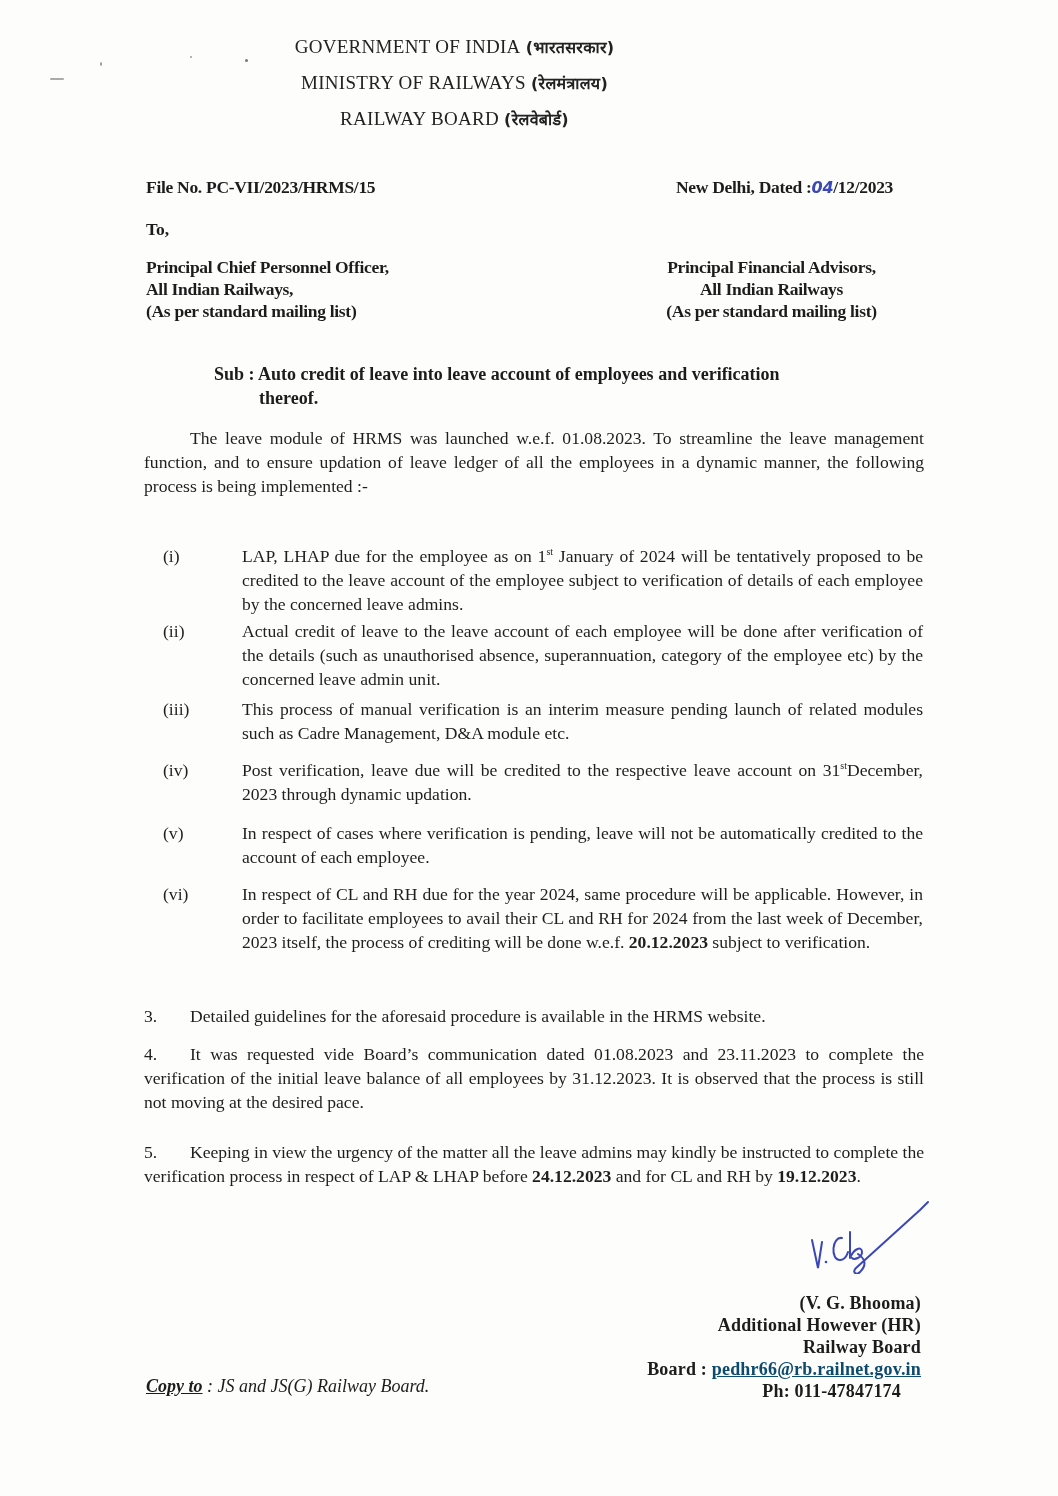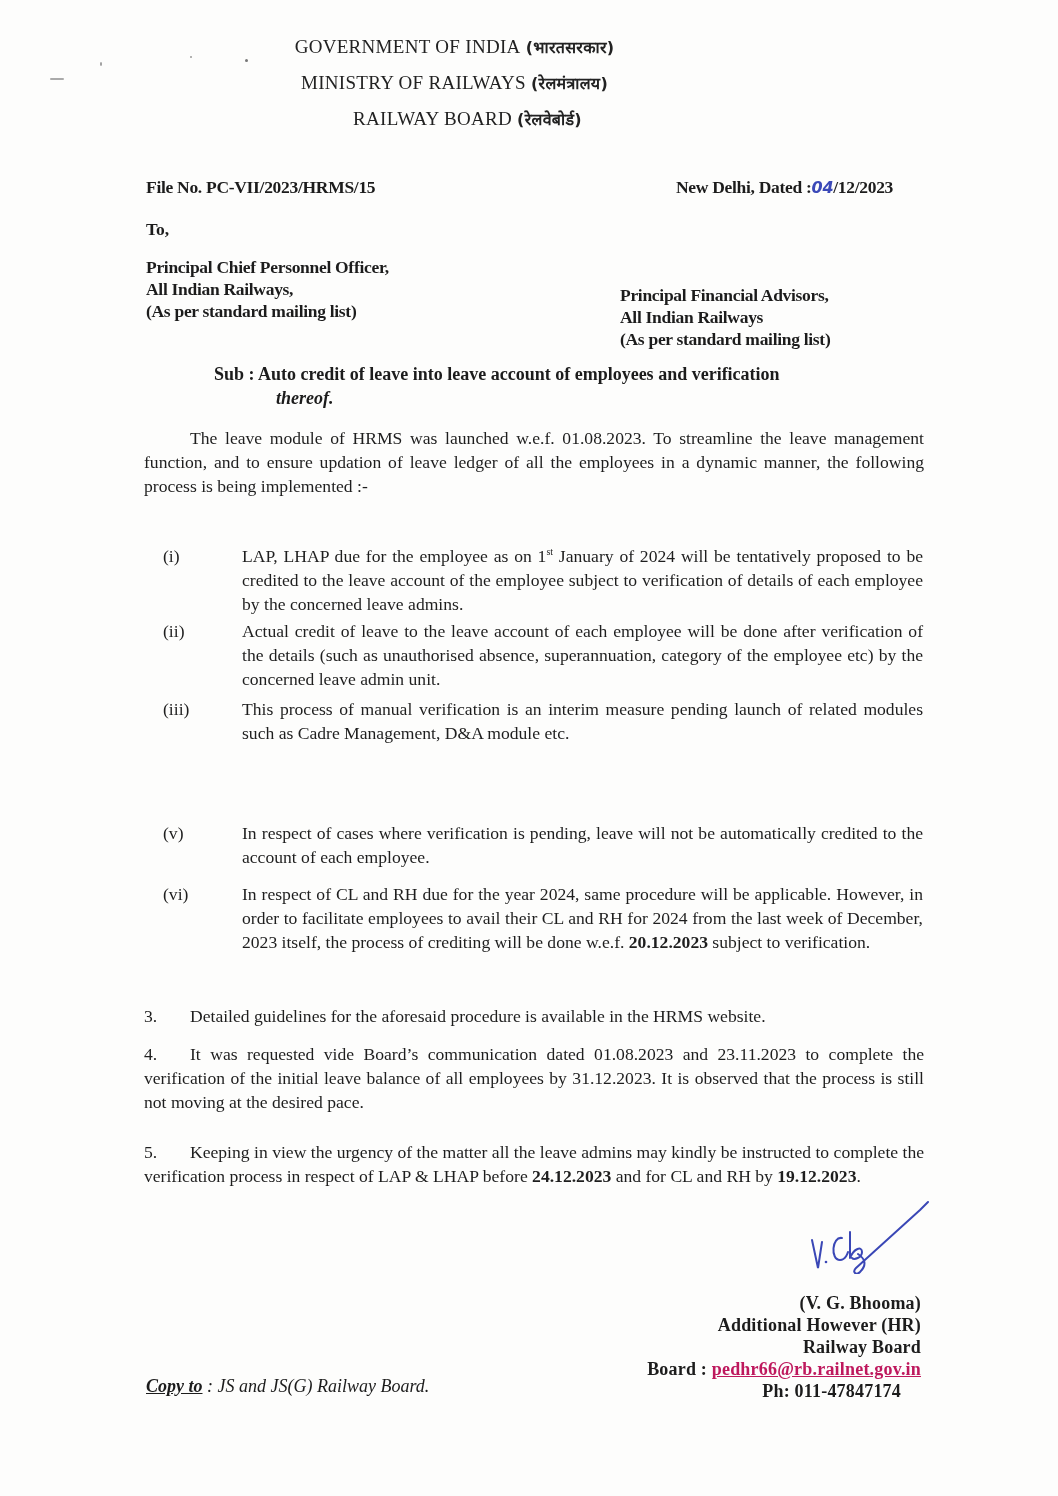--- a/index.html
+++ b/index.html
@@ -12,23 +12,23 @@
     .hdr { position: absolute; left: 0; width: 909px; text-align: center; font-size: 19px; font-weight: 400; letter-spacing: 0.3px; color: #222; }
     .hdr .en { font-family: "Liberation Serif", serif; }
     .hdr .hi { font-family: "DejaVu Sans", sans-serif; font-weight: bold; font-size: 16px; }
     .bold { font-weight: bold; }
     .abs { position: absolute; }
     .t17 { font-size: 17.5px; line-height: 20px; }
     .para { position: absolute; left: 144px; width: 780px; font-size: 17.6px; line-height: 24px; text-align: justify; color: #1e1e1e; }
     .item { position: absolute; left: 163px; width: 760px; font-size: 17.6px; line-height: 24px; color: #1e1e1e; }
     .item .num { position: absolute; left: 0; top: 0; width: 40px; }
     .item .txt { margin-left: 79px; text-align: justify; display: block; }
-    .right { text-align: left; margin-top: 28px; }
+    .right { text-align: center; }
     .date-hand { color: #3b49b8; font-family: "DejaVu Sans", sans-serif; font-size: 16px; font-style: italic; }
-    a.email { color: #be185d; }
+    a.email { color: #0c4a6e; }
     .sig-block { position: absolute; left: 560px; width: 361px; text-align: right; font-weight: bold; font-size: 18px; line-height: 22px; letter-spacing: 0.2px; }
     .copy-lbl { text-decoration: underline; font-weight: bold; }
     sup { font-size: 10px; line-height: 0; }
   </style>
 </head>
 <body>
 
 <div class="page">
 
   <span class="speck" style="left:50px;top:78px;width:14px;height:2px;background:#aaa;border-radius:1px;"></span>
@@ -37,21 +37,21 @@
   <span class="speck" style="left:245px;top:59px;width:3px;height:3px;background:#777;"></span>
 
   <div class="hdr" style="top:36px;">
     <span class="en">GOVERNMENT OF INDIA</span>
     <span class="hi">(भारतसरकार)</span>
   </div>
   <div class="hdr" style="top:72px;">
     <span class="en">MINISTRY OF RAILWAYS</span>
     <span class="hi">(रेलमंत्रालय)</span>
   </div>
-  <div class="hdr" style="top:108px;padding-left:13px;">
+  <div class="hdr" style="top:108px;">
     <span class="en">RAILWAY BOARD</span>
     <span class="hi">(रेलवेबोर्ड)</span>
   </div>
 
   <div class="abs t17 bold" style="left:146px;top:177px;letter-spacing:-0.3px;">File No. PC-VII/2023/HRMS/15</div>
   <div class="abs t17 bold" style="left:676px;top:177px;letter-spacing:-0.3px;">
     <span>New Delhi, Dated :</span><span class="date-hand">04</span><span>/12/2023</span>
   </div>
 
   <div class="abs t17 bold" style="left:146px;top:219px;text-align:center;">To,</div>
@@ -65,40 +65,44 @@
     <div>Principal Financial Advisors,</div>
     <div>All Indian Railways</div>
     <div>(As per standard mailing list)</div>
   </div>
 
   <div class="abs bold" style="left:214px;top:362px;width:710px;font-size:18px;line-height:24px;">
     <div>
       <span>Sub :</span>
       <span>Auto credit of leave into leave account of employees and verification</span>
     </div>
-    <div style="margin-left:62px;font-style:italic;">thereof.</div>
+    <div style="margin-left:45px;">thereof.</div>
   </div>
 
   <div class="para" style="top:426px;text-indent:46px;">The leave module of HRMS was launched w.e.f. 01.08.2023. To streamline the leave management function, and to ensure updation of leave ledger of all the employees in a dynamic manner, the following process is being implemented :-</div>
 
   <div class="item" style="top:544px;">
     <span class="num">(i)</span>
     <span class="txt"><span>LAP, LHAP due for the employee as on 1</span><sup>st</sup><span> January of 2024 will be tentatively proposed to be credited to the leave account of the employee subject to verification of details of each employee by the concerned leave admins.</span></span>
   </div>
 
   <div class="item" style="top:697px;">
     <span class="num">(iii)</span>
     <span class="txt">This process of manual verification is an interim measure pending launch of related modules such as Cadre Management, D&amp;A module etc.</span>
   </div>
 
   <div class="item" style="top:619px;">
     <span class="num">(ii)</span>
     <span class="txt">Actual credit of leave to the leave account of each employee will be done after verification of the details (such as unauthorised absence, superannuation, category of the employee etc) by the concerned leave admin unit.</span>
   </div>
 
+  <div class="item" style="top:758px;">
+    <span class="num">(iv)</span>
+    <span class="txt"><span>Post verification, leave due will be credited to the respective leave account on 31</span><sup>st</sup><span>December, 2023 through dynamic updation.</span></span>
+  </div>
 
   <div class="item" style="top:821px;">
     <span class="num">(v)</span>
     <span class="txt">In respect of cases where verification is pending, leave will not be automatically credited to the account of each employee.</span>
   </div>
 
   <div class="item" style="top:882px;">
     <span class="num">(vi)</span>
     <span class="txt"><span>In respect of CL and RH due for the year 2024, same procedure will be applicable. However, in order to facilitate employees to avail their CL and RH for 2024 from the last week of December, 2023 itself, the process of crediting will be done w.e.f. </span><b>20.12.2023</b><span> subject to verification.</span></span>
   </div>

